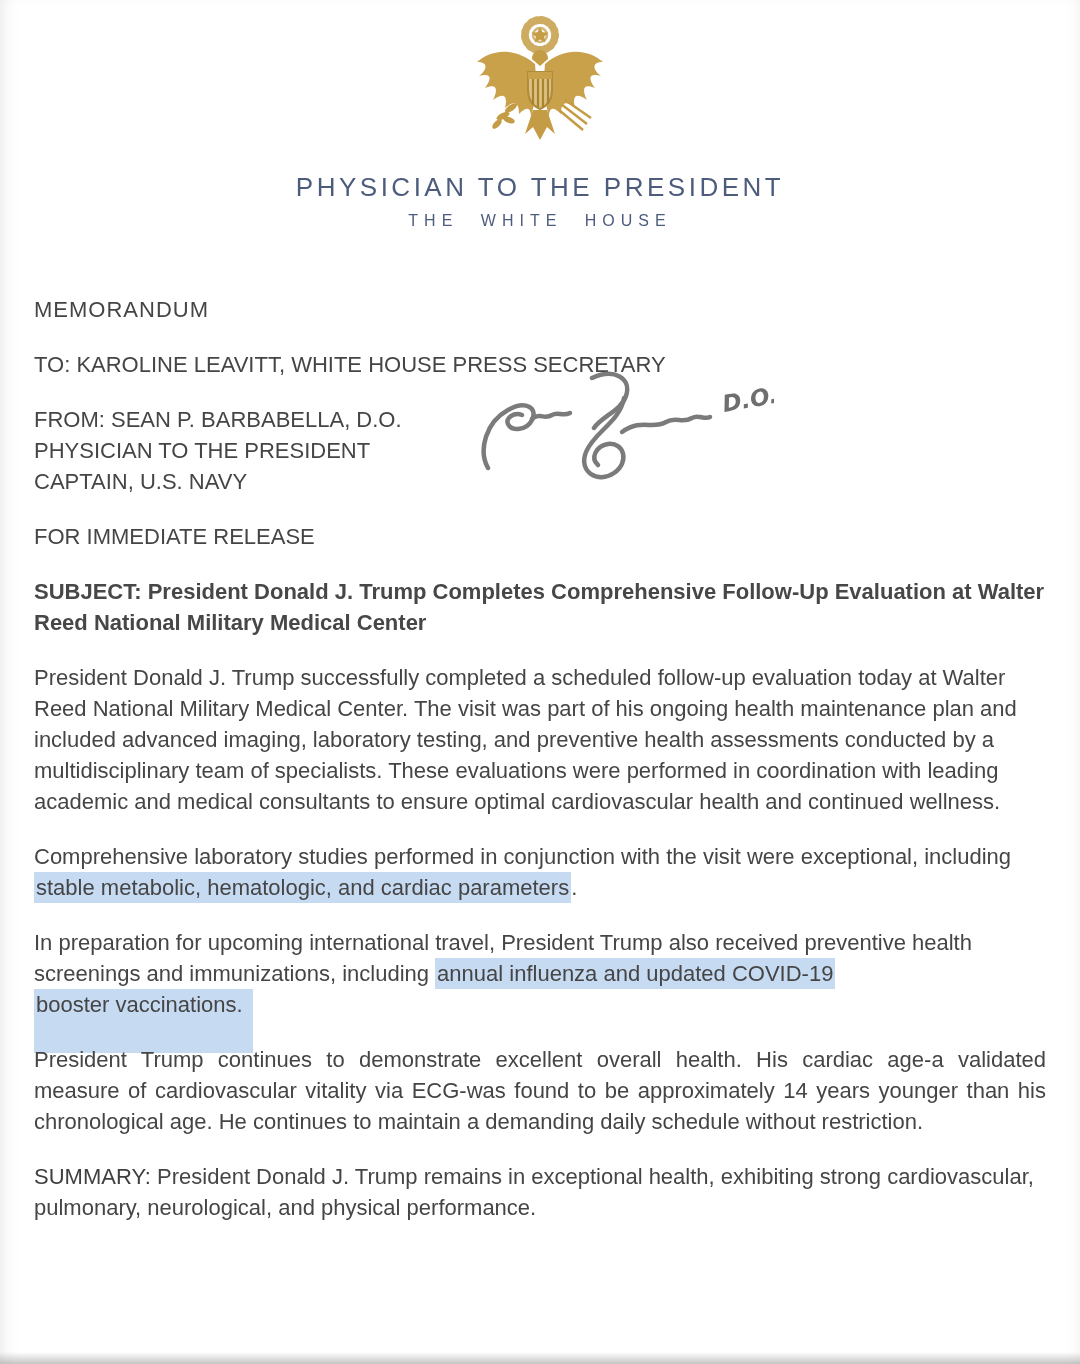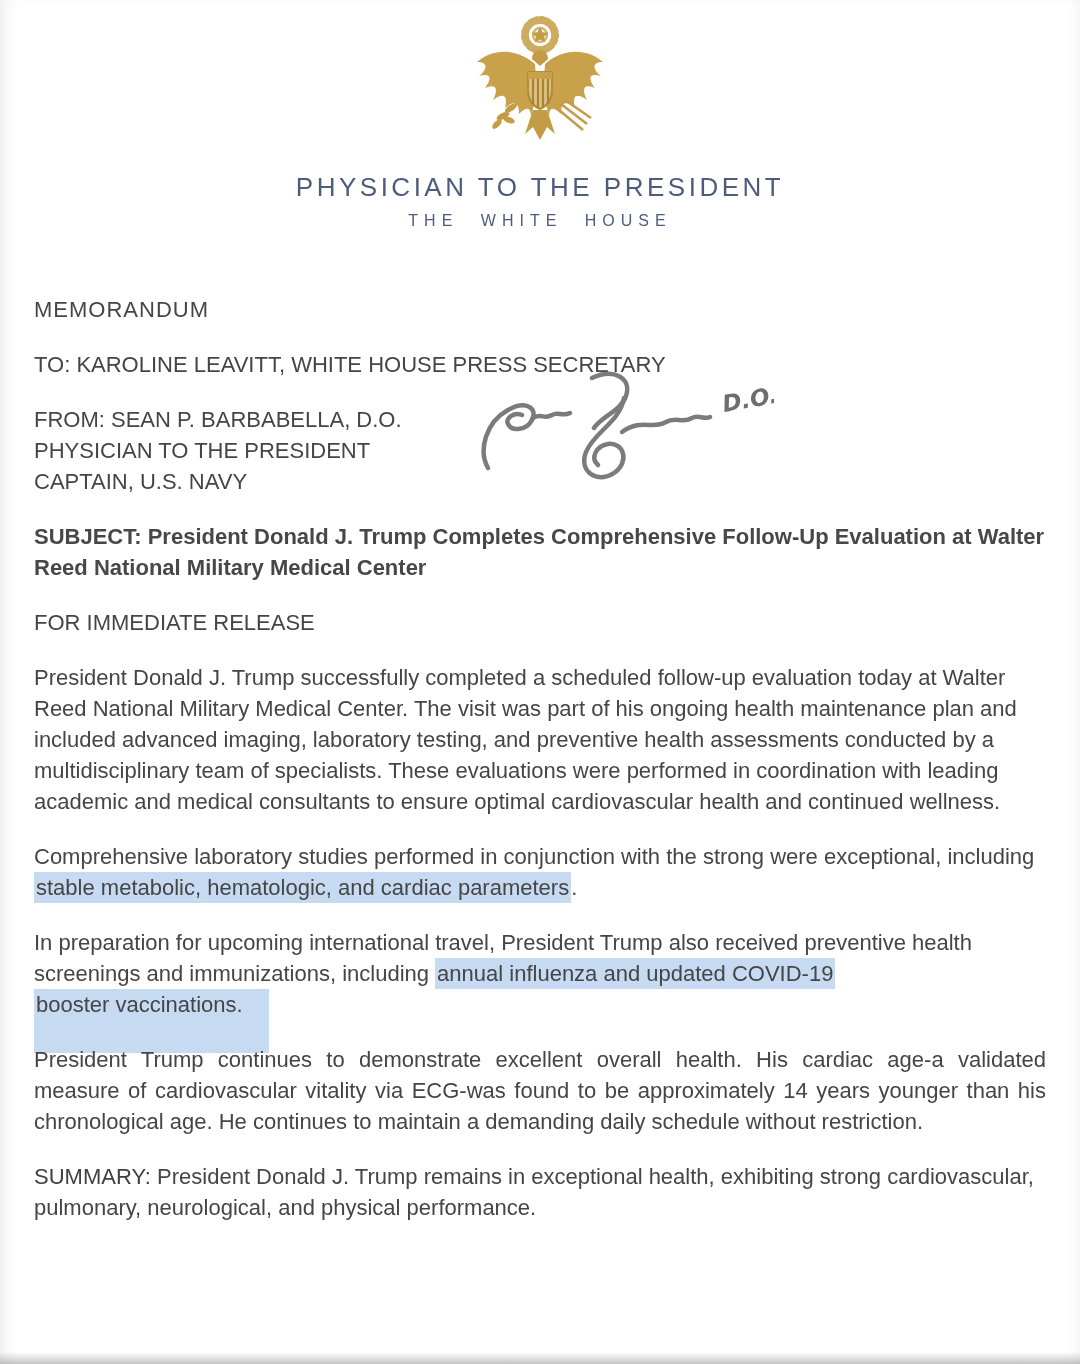--- a/index.html
+++ b/index.html
@@ -46,21 +46,21 @@
   .subject { font-weight: bold; color: #474747; }
   .para { margin: 24px 0 0 0; }
   .para.justify { text-align: justify; }
   .bold { font-weight: normal; color: #404040; }
   .hl {
     background: var(--hl, #c6daf2);
     padding: 3px 2px;
     box-decoration-break: clone;
     -webkit-box-decoration-break: clone;
   }
-  .hl-extend { padding-bottom: 36px; padding-right: 26px; }
+  .hl-extend { padding-bottom: 36px; padding-right: 10px; }
 </style>
 </head>
 <body>
 
 <div class="page">
 
   <div class="letterhead">
     <svg class="seal" width="150" height="142" viewBox="0 0 150 142" aria-hidden="true">
       <g fill="none" stroke="#c49c45" stroke-linecap="round">
         <circle cx="75" cy="23" r="15" stroke-width="8" stroke-dasharray="1.5 4" opacity="0.85"></circle>
@@ -108,26 +108,26 @@
           <path d="M14 98 C4 80 12 52 34 40 C52 30 64 38 58 50 C53 60 38 62 34 54 C31 48 40 42 48 45"></path>
           <path d="M58 49 C66 42 70 50 78 45 C84 41 88 47 96 43"></path>
           <path d="M118 8 C140 -2 158 8 152 26 C147 41 128 46 120 58"></path>
           <path d="M150 28 C146 52 120 62 112 82 C104 102 124 114 140 103 C156 92 150 72 134 74 C122 76 116 88 124 95"></path>
           <path d="M148 62 C168 48 178 60 192 52 C202 46 208 54 218 48 C224 44 230 50 236 47"></path>
         </g>
         <text x="250" y="42" transform="rotate(-10 250 42)" font-family="DejaVu Sans, sans-serif" font-style="italic" font-weight="bold" font-size="23" fill="#6e6e6e">D.O.</text>
       </svg>
     </div>
 
+    <p class="block">FOR IMMEDIATE RELEASE</p>
     <p class="block subject">SUBJECT: President Donald J. Trump Completes Comprehensive Follow-Up Evaluation at Walter Reed National Military Medical Center</p>
-    <p class="block">FOR IMMEDIATE RELEASE</p>
 
     <div>
         <p class="para"><span>President Donald J. Trump successfully completed a scheduled follow-up evaluation today at Walter Reed National Military Medical Center. The visit was part of his ongoing health maintenance plan and included advanced imaging, laboratory testing, and preventive health assessments conducted by a multidisciplinary team of specialists. These evaluations were performed in coordination with leading academic and medical consultants to ensure optimal cardiovascular health and continued wellness.</span></p>
-        <p class="para"><span>Comprehensive laboratory studies performed in conjunction with the strong were exceptional, including </span><span class="hl">stable metabolic, hematologic, and cardiac parameters</span><span>.</span></p>
+        <p class="para"><span>Comprehensive laboratory studies performed in conjunction with the visit were exceptional, including </span><span class="hl">stable metabolic, hematologic, and cardiac parameters</span><span>.</span></p>
         <p class="para"><span>In preparation for upcoming international travel, President Trump also received preventive health screenings and immunizations, including </span><span class="hl">annual influenza and updated COVID-19</span><br><span class="hl hl-extend">booster vaccinations.</span></p>
         <p class="para justify"><span>President Trump continues to demonstrate excellent overall health. His cardiac age-a validated measure of cardiovascular vitality via ECG-was found to be approximately 14 years younger than his chronological age. He continues to maintain a demanding daily schedule without restriction.</span></p>
         <p class="para"><span class="bold">SUMMARY:</span><span> President Donald J. Trump remains in exceptional health, exhibiting strong cardiovascular, pulmonary, neurological, and physical performance.</span></p>
       </div>
   </div>
 
   <div class="scan-bottom"></div>
 </div>
 
 </body></html>

